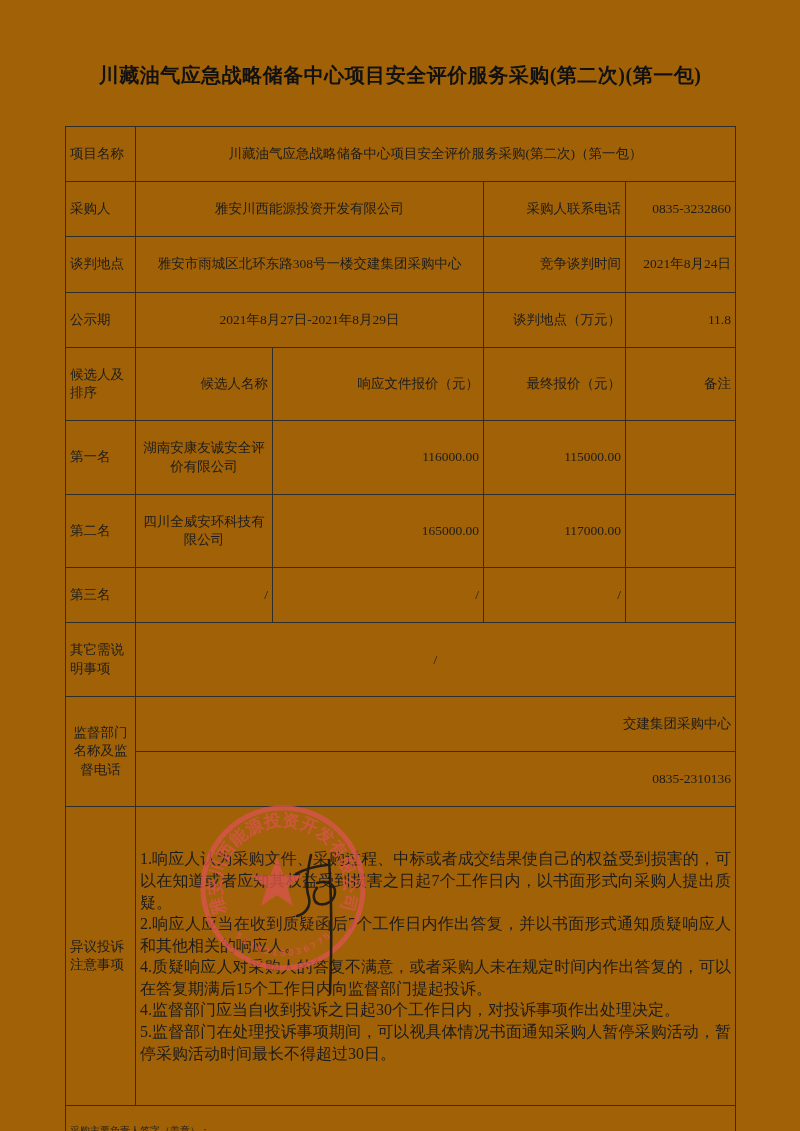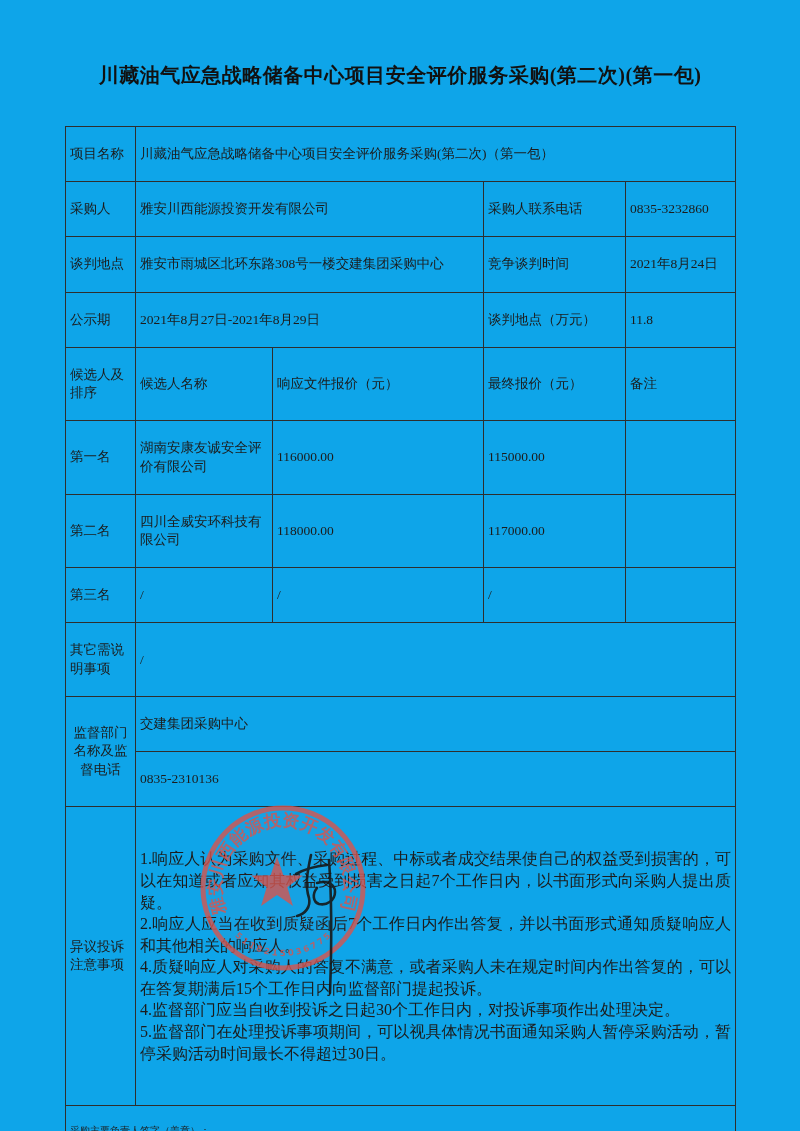--- a/index.html
+++ b/index.html
@@ -1,21 +1,21 @@
 <!DOCTYPE html>
 <html><head>
 <meta charset="utf-8">
 <style>
   * { margin:0; padding:0; box-sizing:border-box; }
   html,body { background:#e9e9e9; }
   .page {
     position:relative;
     width:800px; height:1131px;
     margin:0 auto;
-    background:#0ea5e9;
+    background:#a16207;
     overflow:hidden;
     font-family:"Liberation Serif","DejaVu Serif",serif;
     color:#1c1c1c;
   }
   .doc-title {
     margin:62px 40px 10px 40px;
     text-align:center;
     font-size:20px;
     font-weight:bold;
     line-height:1.3;
@@ -33,22 +33,22 @@
   table.main td {
     border:1.6px solid #2e2e2e;
     padding:18px 4px;
     vertical-align:middle;
     line-height:1.35;
     color:#1c1c1c;
     overflow:hidden;
     word-break:break-all;
   }
   td.lab { text-align:left; padding-left:5px; }
-  td.ctr { text-align:left; }
-  td.val { text-align:left; padding-left:6px; }
+  td.ctr { text-align:right; }
+  td.val { text-align:center; padding-left:6px; }
   td.labc { text-align:center; padding:2px 5px; }
   .h38 { height:38px; } .h42 { height:42px;margin-left:44px; } .h40 { height:40px; }
   .h44 { height:44px; } .h34 { height:34px; } .h39 { height:39px; }
   td.notice-cell {
     padding:8px 10px 8px 7px;
     line-height:1.62;
     font-size:16px;
     text-align:justify;
   }
   td.notice-cell .n-item { text-align:justify; }
@@ -121,21 +121,21 @@
       <td class="lab">第一名</td>
       <td class="val">湖南安康友诚安全评价有限公司</td>
       <td class="ctr">116000.00</td>
       <td class="ctr">115000.00</td>
       <td class="ctr"></td>
     </tr>
 
     <tr class="h44">
       <td class="lab">第二名</td>
       <td class="val">四川全威安环科技有限公司</td>
-      <td class="ctr">118000.00</td>
+      <td class="ctr">165000.00</td>
       <td class="ctr">117000.00</td>
       <td class="ctr"></td>
     </tr>
 
     <tr class="h34">
       <td class="lab">第三名</td>
       <td class="ctr">/</td>
       <td class="ctr">/</td>
       <td class="ctr">/</td>
       <td class="ctr"></td>

